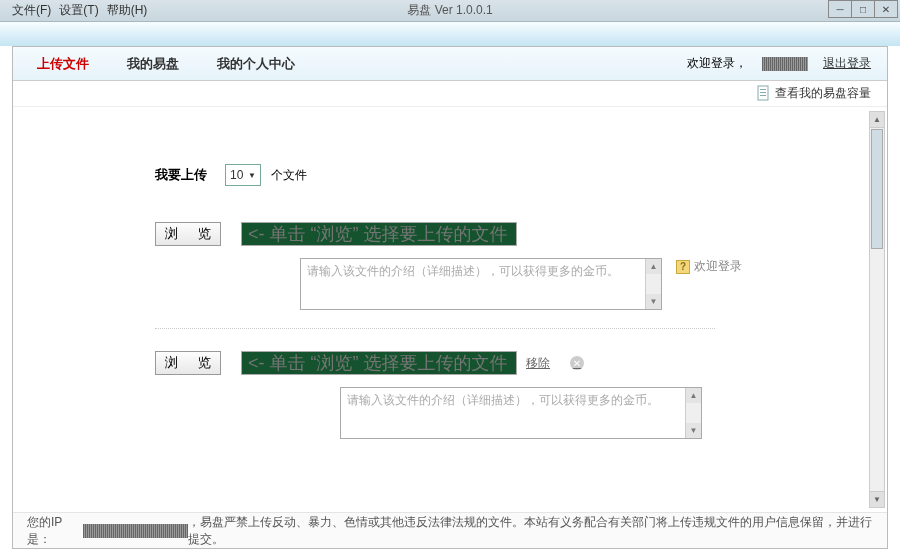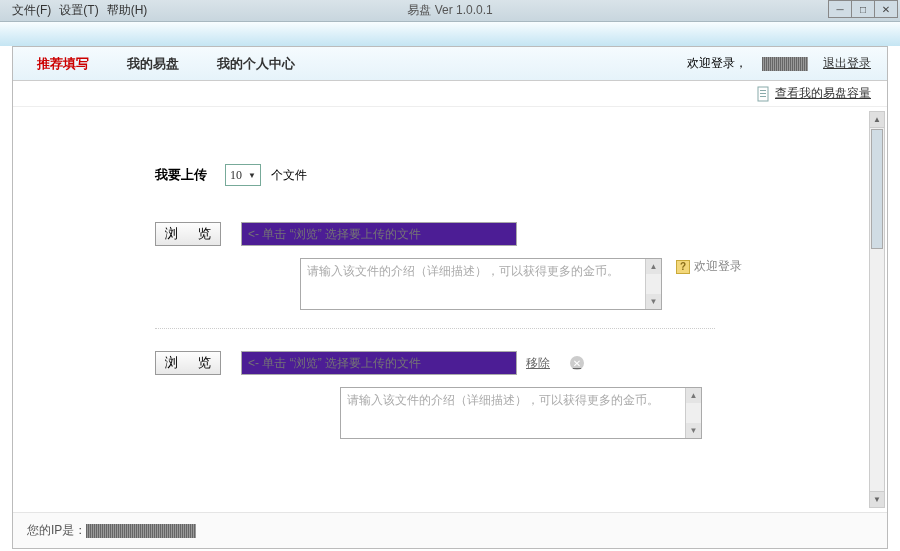--- a/index.html
+++ b/index.html
@@ -13,38 +13,38 @@
 .gradient-band { height: 24px; background: linear-gradient(#f8fdff, #d8eef8 60%, #c5e5f3); }
 .main-frame { margin: 0 12px; border: 1px solid #bbb; background: #fff; height: 503px; position: relative; }
 .tabs-row { height: 34px; background: linear-gradient(#f5fbfe, #e6f3fa); border-bottom: 1px solid #ccc; display: flex; align-items: center; padding: 0 16px; position: relative; }
 .tab { padding: 0 8px; font-size: 13px; font-weight: bold; color: #333; cursor: pointer; margin-right: 22px; }
 .tab.active { color: #c00; }
 .login-area { position: absolute; right: 16px; display: flex; align-items: center; gap: 15px; }
 .redacted { display: inline-block; width: 46px; height: 14px; background: repeating-linear-gradient(90deg, #666, #666 1px, #999 1px, #999 2px); vertical-align: middle; }
 .redacted.wide { width: 110px; }
 .logout-link { text-decoration: underline; color: #333; cursor: pointer; }
 .sub-row { height: 26px; display: flex; align-items: center; justify-content: flex-end; padding: 0 16px; border-bottom: 1px solid #eee; }
-.capacity-link { display: flex; align-items: flex-end; gap: 4px; color: #333; text-decoration: underline; cursor: pointer; margin-left: 33px; }
+.capacity-link { display: flex; align-items: flex-start; gap: 4px; color: #333; cursor: pointer; margin-left: 33px; }
 .doc-icon { width: 14px; height: 16px; }
 .content-viewport { position: absolute; top: 61px; bottom: 38px; left: 0; right: 0; overflow: hidden; }
 .scrollbar-v { position: absolute; right: 2px; top: 64px; bottom: 40px; width: 16px; background: #f0f0f0; border: 1px solid #ccc; }
 .scroll-arrow { height: 16px; background: #e0e0e0; border-bottom: 1px solid #ccc; display:flex;align-items:center;justify-content:center;font-size:8px;color:#666; }
 .scroll-arrow.bottom { position:absolute; bottom:0; left:0; right:0; border-top:1px solid #ccc; border-bottom:none;}
 .scroll-thumb { position: absolute; top: 17px; left: 1px; right: 1px; height: 120px; background: #d0dce4; border: 1px solid #aaa; }
 .upload-area { padding: 56px 0 0 142px; }
-.line-top { display: flex; align-items: center; margin-bottom: 36px; font-family: Liberation Serif, serif; }
+.line-top { display: flex; align-items: center; margin-bottom: 36px; }
 .label-bold { font-weight: bold; font-size: 13px; margin-right: 18px; }
 .count-select { width: 36px; height: 22px; border: 1px solid #7a9; background: #fff; padding: 0 4px; display:flex; align-items:center; justify-content:space-between; cursor:pointer; }
 .count-select span{color:#333;}
 .chev { font-size: 8px; color: #555; }
 .suffix { margin-left: 10px; }
 .upload-block { margin-bottom: 18px; position: relative; }
 .row-browse { display: flex; align-items: center; margin-bottom: 12px; }
 .browse-btn { width: 66px; height: 24px; border: 1px solid #999; background: linear-gradient(#fdfdfd, #e8e8e8); letter-spacing: 8px; padding-left: 8px; cursor: pointer; }
-.file-input { width: 276px; height: 24px; border: 1px solid #aaa; margin-left: 20px; padding: 4px 6px; color: #aaa; font-size: 12px; background:#4c1d95; }
+.file-input { width: 276px; height: 24px; border: 1px solid #aaa; margin-left: 20px; padding: 4px 6px; color: #aaa; font-size: 18px; background:#14532d; }
 .remove-link { margin-left: 9px; color: #666; text-decoration: underline; cursor: pointer; display:flex; align-items:center; gap:20px;}
 .remove-x { width:14px; height:14px; border-radius:50%; background:#ccc; color:#fff; display:inline-flex; align-items:center; justify-content:center; font-size:10px;}
 .desc-wrap { display:flex; align-items:flex-start;justify-content:center; }
 .desc-box { width: 362px; height: 52px; border: 1px solid #aaa; position: relative; background:#fff; }
 .desc-placeholder { color: #aaa; padding: 4px 6px; font-size: 12px; }
 .mini-scroll { position:absolute; right:0; top:0; bottom:0; width:16px; background:#efefef; border-left:1px solid #ccc;}
 .mini-arr{ height:15px; background:#e4e4e4; display:flex;align-items:center;justify-content:center;font-size:8px;color:#777;}
 .mini-arr.bot{position:absolute;bottom:0;left:0;right:0;}
 .hint { margin-left: 14px; display: flex; align-items: center; gap: 4px; color: #888; }
 .q-icon { width:14px; height:14px; background:#f3d77a; border:1px solid #c9a93a; color:#8a6d1a; display:inline-flex;align-items:center;justify-content:center; font-weight:bold; font-size:10px;}
@@ -66,21 +66,21 @@
     <div class="win-btn">□</div>
     <div class="win-btn">✕</div>
   </div>
 </div>
 
 <div class="gradient-band"></div>
 
 <div class="main-frame">
 
   <div class="tabs-row">
-    <div class="tab active">推荐填写</div>
+    <div class="tab active">上传文件</div>
     <div class="tab">我的易盘</div>
     <div class="tab">我的个人中心</div>
     <div class="login-area">
       <span>欢迎登录，</span>
       <span class="redacted"></span>
       <span class="logout-link">退出登录</span>
     </div>
   </div>
 
   <div class="sub-row">
@@ -154,15 +154,16 @@
 
   <div class="scrollbar-v">
     <div class="scroll-arrow">▲</div>
     <div class="scroll-thumb"></div>
     <div class="scroll-arrow bottom">▼</div>
   </div>
 
   <div class="footer-bar">
     <span>您的IP是：</span>
     <span class="redacted wide"></span>
+    <span>，易盘严禁上传反动、暴力、色情或其他违反法律法规的文件。本站有义务配合有关部门将上传违规文件的用户信息保留，并进行提交。</span>
   </div>
 
 </div>
 
 </body></html>

